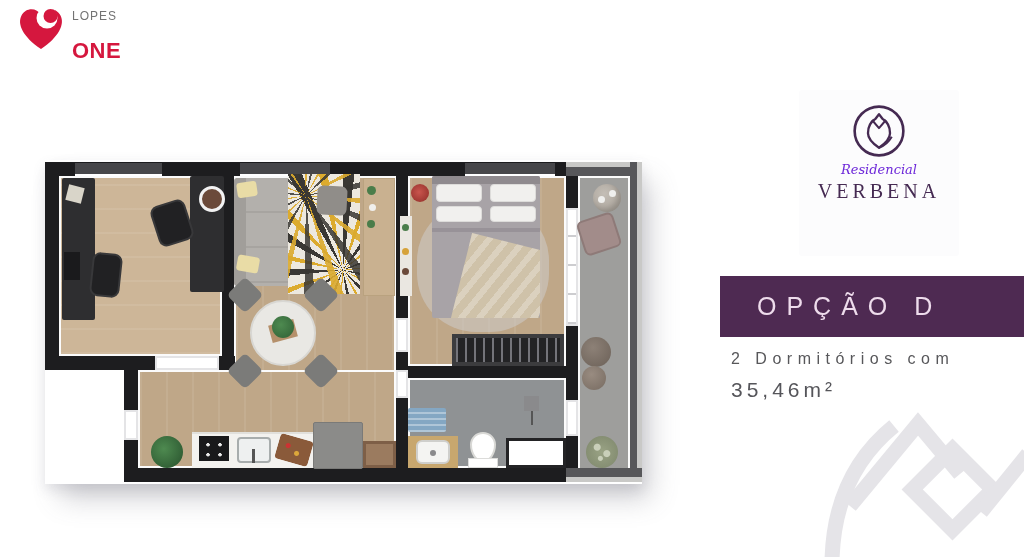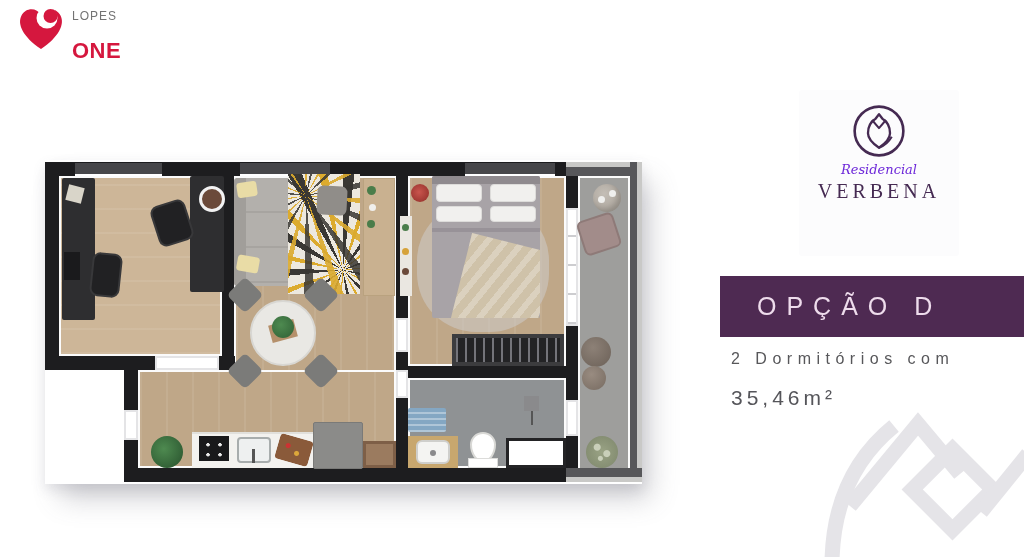--- a/index.html
+++ b/index.html
@@ -18,21 +18,21 @@
   .dev-card{left:799px;top:90px;width:160px;height:166px;background:#fcfcfd;border-radius:3px;text-align:center;}
   .dev-logo{margin:12px auto 2px auto;display:block;}
   .dev-script{font-family:"DejaVu Serif",serif;font-style:italic;font-size:13px;color:#6d28d9;}
   .dev-name{font-family:"Liberation Serif",serif;font-size:20px;letter-spacing:4px;color:#452a52;margin-top:3px;}
 
   .banner{left:720px;top:276px;width:304px;height:61px;background:#4e2a52;}
   .banner-label{line-height:61px;padding-left:37px;font-size:25px;letter-spacing:10px;color:#eedcec;font-weight:500;}
 
   .details{left:731px;top:349px;width:290px;color:#57575a;}
   .details-line{font-size:16px;letter-spacing:5.5px;line-height:19px;}
-  .details-area{font-size:21px;letter-spacing:4px;margin-top:18px;color:#55555a;}
+  .details-area{font-size:21px;letter-spacing:4px;margin-top:10px;color:#55555a;}
 
   
   .watermark{left:806px;top:404px;}
 
   
   .plan{left:45px;top:160px;width:597px;height:324px;
         box-shadow:12px 18px 26px -4px rgba(95,95,110,.30),0 6px 12px rgba(95,95,110,.14);background:transparent;}
   .plan *{position:absolute;}
 
   

